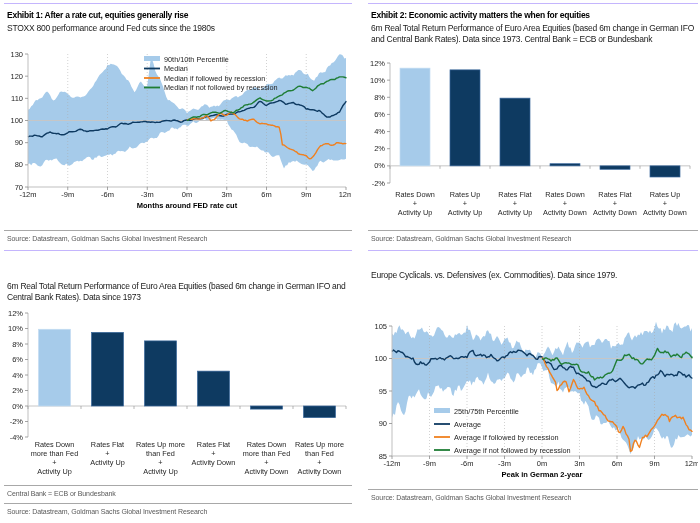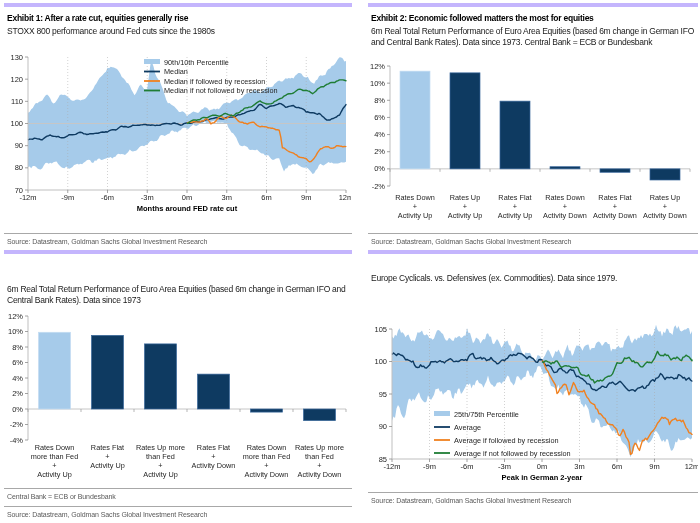--- a/index.html
+++ b/index.html
@@ -1,18 +1,18 @@
 <!DOCTYPE html>
 <html><head>
 <meta charset="utf-8">
 <style>
   html,body{margin:0;padding:0;background:#ffffff;}
   body{width:700px;height:523px;position:relative;overflow:hidden;
        font-family:"Liberation Sans",sans-serif;-webkit-font-smoothing:antialiased;}
-  .exhibit{position:absolute;border-top:4px solid #c4b5fd;}
+  .exhibit{position:absolute;border-top:1px solid #c4b5fd;}
   #ex1{left:4px;top:3px;width:348px;height:247px;}
   #ex2{left:368px;top:3px;width:330px;height:247px;}
   #ex3{left:4px;top:250px;width:348px;height:273px;}
   #ex4{left:368px;top:250px;width:330px;height:273px;}
   .ex-title{position:absolute;left:3px;right:0;top:6px;
             font-size:8.5px;line-height:11px;font-weight:bold;color:#000;letter-spacing:-0.25px;}
   .ex-sub{position:absolute;left:3px;right:0;
           font-size:8.5px;line-height:11px;color:#1a1a1a;letter-spacing:-0.25px;}
   #ex1 .ex-sub,#ex2 .ex-sub,#ex4 .ex-sub{top:19px;}
   #ex3 .ex-sub{top:30px;}
@@ -95,21 +95,21 @@
       <line x1="140" x2="156" y1="32" y2="32" stroke="#F0801F" stroke-width="1.8"></line>
       <text x="160" y="34.5" font-size="7.3" fill="#262626">Median if followed by recession</text>
       <line x1="140" x2="156" y1="41.5" y2="41.5" stroke="#1F7D35" stroke-width="1.8"></line>
       <text x="160" y="44" font-size="7.3" fill="#262626">Median if not followed by recession</text>
     </svg>
   <div class="rule src-rule"></div>
   <div class="ex-src">Source: Datastream, Goldman Sachs Global Investment Research</div>
 </div>
 
 <div class="exhibit" id="ex2">
-  <div class="ex-title">Exhibit 2: Economic followed matters the most for equities</div>
+  <div class="ex-title">Exhibit 2: Economic activity matters the when for equities</div>
   <div class="ex-sub">6m Real Total Return Performance of Euro Area Equities (based 6m change in German IFO and Central Bank Rates). Data since 1973. Central Bank = ECB or Bundesbank</div>
   <svg class="chart" width="330" height="170" viewBox="0 0 330 170">
       <line x1="22" x2="22" y1="9" y2="129" stroke="#BFBFBF" stroke-width="1"></line>
       <line x1="19" x2="22" y1="9" y2="9" stroke="#8c8c8c" stroke-width="0.8"></line>
       <text x="17" y="11.5" text-anchor="end" font-size="7.5" fill="#262626">12%</text>
       <line x1="19" x2="22" y1="26.142857142857142" y2="26.142857142857142" stroke="#8c8c8c" stroke-width="0.8"></line>
       <text x="17" y="28.642857142857142" text-anchor="end" font-size="7.5" fill="#262626">10%</text>
       <line x1="19" x2="22" y1="43.285714285714285" y2="43.285714285714285" stroke="#8c8c8c" stroke-width="0.8"></line>
       <text x="17" y="45.785714285714285" text-anchor="end" font-size="7.5" fill="#262626">8%</text>
       <line x1="19" x2="22" y1="60.42857142857142" y2="60.42857142857142" stroke="#8c8c8c" stroke-width="0.8"></line>

